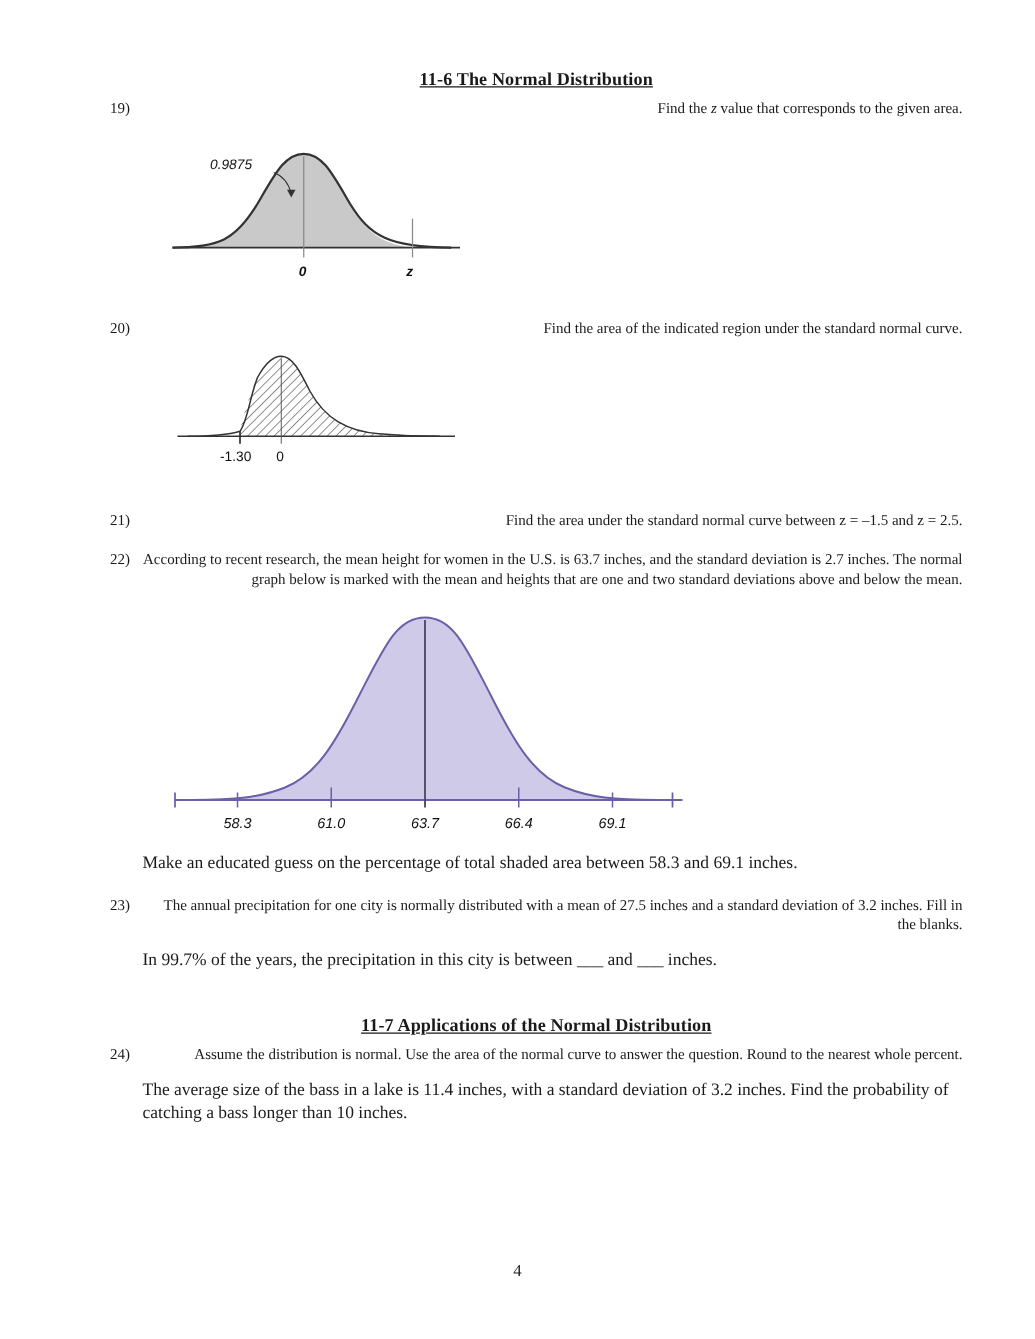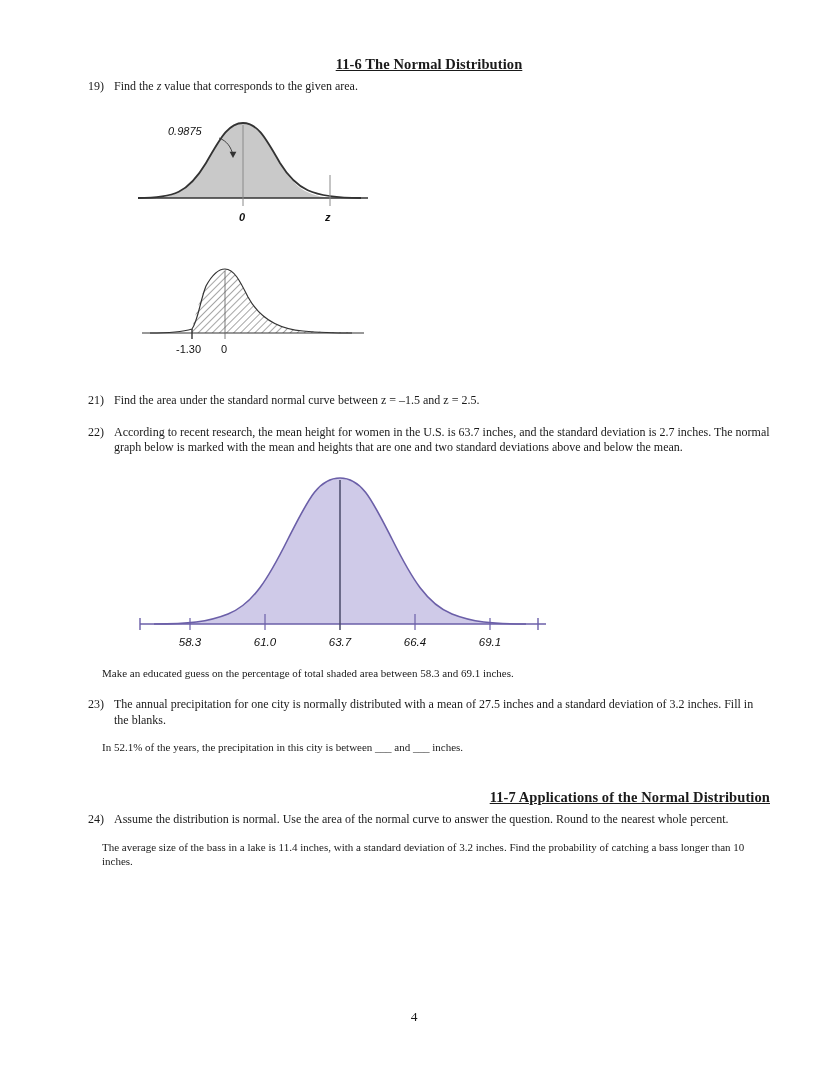--- a/index.html
+++ b/index.html
@@ -25,41 +25,40 @@
   .section-heading {
     text-align: center;
     font-weight: bold;
     font-size: 14.5px;
     text-decoration: underline;
     margin: 0 0 6px 0;
     letter-spacing: 0.1px;
   }
   .section-heading.second {
     margin-top: 18px;
-    text-align: right;
   }
   .q {
     display: flex;
     font-size: 12px;
     line-height: 1.32;
     margin: 0 0 6px 0;
   }
   .q .num {
     width: 26px;
     flex: 0 0 26px;
     text-align: left;
   }
   .q .body {
     flex: 1 1 auto;
-    text-align: left;
+    text-align: right;
     font-family: Liberation Serif, serif;
   }
   .indent-text {
-    margin-left: 14px;
-    font-size: 11px;
+    margin-left: 26px;
+    font-size: 14px;
     line-height: 1.32;
   }
   .sub-para {
     margin-top: 12px;
   }
   .spacer-10 { height: 10px; }
   .spacer-16 { height: 16px; }
   .spacer-22 { height: 22px; }
 
   
@@ -115,20 +114,24 @@
       <path d="M103,35 C111,38 115,44 117,52" fill="none" stroke="#333333" stroke-width="0.9"></path>
       <polygon points="117,55 113.6,48.8 120.4,48.8" fill="#333333"></polygon>
       <text x="52" y="32" font-family="Liberation Sans, sans-serif" font-size="11" fill="#111111">0.9875</text>
       <text x="123" y="118" font-family="Liberation Sans, sans-serif" font-size="11" font-weight="bold" fill="#111111">0</text>
       <text x="209" y="118" font-family="Liberation Sans, sans-serif" font-size="11" font-weight="bold" fill="#111111">z</text>
     </svg>
   </div>
 
   <div class="spacer-22"></div>
 
+  <div class="q">
+    <div class="num">20)</div>
+    <div class="body">Find the area of the indicated region under the standard normal curve.</div>
+  </div>
 
   <div class="fig fig-20">
     <svg width="290" height="100" viewBox="0 0 290 100">
       <defs>
         <pattern id="hatch20" width="5" height="5" patternTransform="rotate(45)" patternUnits="userSpaceOnUse">
           <line x1="0" y1="0" x2="0" y2="5" stroke="#3a3a3a" stroke-width="0.9"></line>
         </pattern>
       </defs>
 
       <path d="M64,68 C64,68 70,40 78,25 C84,14 90,8 97,8 C106,8 112,20 120,36 C132,58 150,68 175,70 C195,71 210,71 222,71 L222,72 L64,72 Z" fill="url(#hatch20)" stroke="none"></path>
@@ -184,21 +187,21 @@
   </div>
 
   <div class="indent-text sub-para">Make an educated guess on the percentage of total shaded area between 58.3 and 69.1 inches.</div>
 
   <div class="spacer-16"></div>
 
   <div class="q">
     <div class="num">23)</div>
     <div class="body">The annual precipitation for one city is normally distributed with a mean of 27.5 inches and a standard deviation of 3.2 inches. Fill in the blanks.</div>
   </div>
-  <div class="indent-text sub-para">In 52.1% of the years, the precipitation in this city is between ___ and ___ inches.</div>
+  <div class="indent-text sub-para">In 99.7% of the years, the precipitation in this city is between ___ and ___ inches.</div>
 
   <div class="spacer-16"></div>
 
   <div class="section-heading second">11-7 Applications of the Normal Distribution</div>
 
   <div class="q">
     <div class="num">24)</div>
     <div class="body">Assume the distribution is normal. Use the area of the normal curve to answer the question. Round to the nearest whole percent.</div>
   </div>
   <div class="indent-text sub-para">The average size of the bass in a lake is 11.4 inches, with a standard deviation of 3.2 inches. Find the probability of catching a bass longer than 10 inches.</div>

